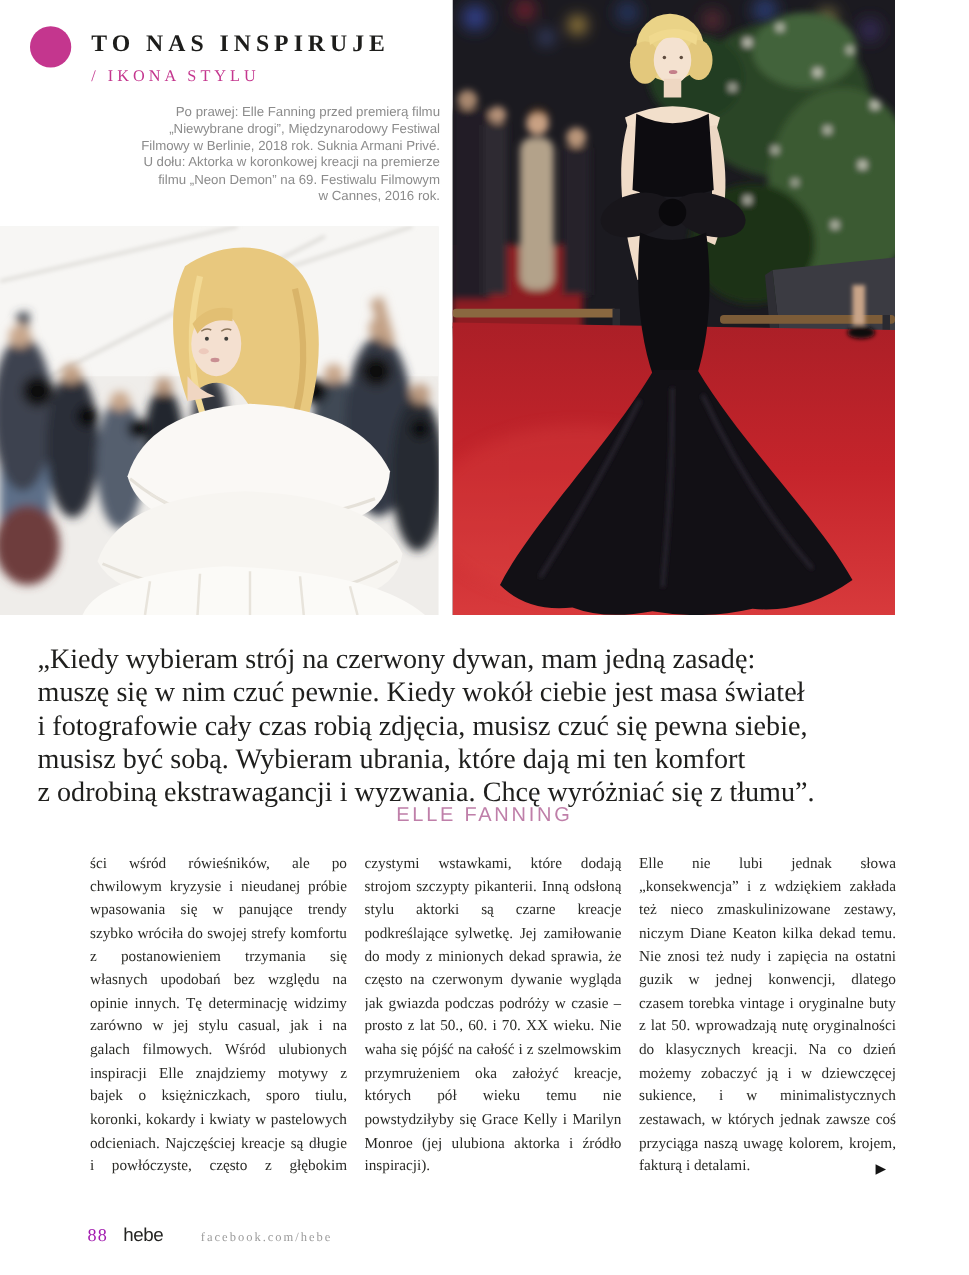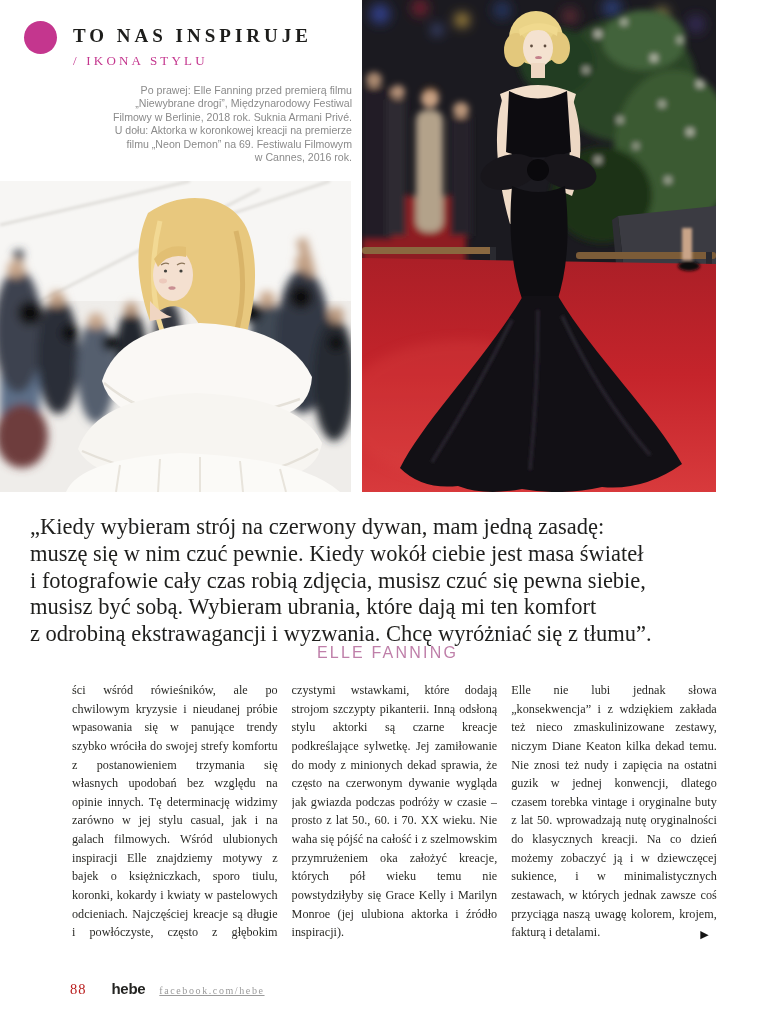--- a/index.html
+++ b/index.html
@@ -25,23 +25,23 @@
     font-family:"Liberation Sans",sans-serif;font-size:16px;letter-spacing:2.2px;color:#bf7fa9;}
   
   .article{position:absolute;left:72px;top:681px;width:645px;height:261px;display:flex;gap:14px;}
   .col{width:205.6px;height:261px;overflow:hidden;position:relative;
     font-size:12.2px;line-height:18.64px;text-align:justify;color:#2a2a26;}
   .col p{margin:0;}
   .continuation{position:absolute;right:8px;bottom:2px;font-family:"DejaVu Sans",sans-serif;
     font-size:11px;color:#141414;line-height:1;}
   
   .footer{position:absolute;left:70px;top:980px;display:flex;align-items:baseline;}
-  .page-number{font-size:14.5px;color:#b91c1c;letter-spacing:1px;}
-  .brand-logo{font-family:"Liberation Sans",sans-serif;font-weight:bold;font-size:15px;color:#242422;margin-left:25px;letter-spacing:-0.3px;}
-  .social-url{font-size:10px;letter-spacing:1.6px;color:#9b9b9b;margin-left:14px;text-decoration:underline;}
+  .page-number{font-size:14.5px;color:#a21caf;letter-spacing:1px;}
+  .brand-logo{font-family:"Liberation Sans",sans-serif;font-weight:normal;font-size:15px;color:#242422;margin-left:12px;letter-spacing:-0.3px;}
+  .social-url{font-size:10px;letter-spacing:1.6px;color:#9b9b9b;margin-left:30px;}
 </style>
 </head>
 <body>
 
 <div class="brand-dot"></div>
 <div class="section-title">TO NAS INSPIRUJE</div>
 <div class="section-subtitle">/ IKONA STYLU</div>
 
 <div class="caption">
   <div>Po prawej: Elle Fanning przed premierą filmu</div>

